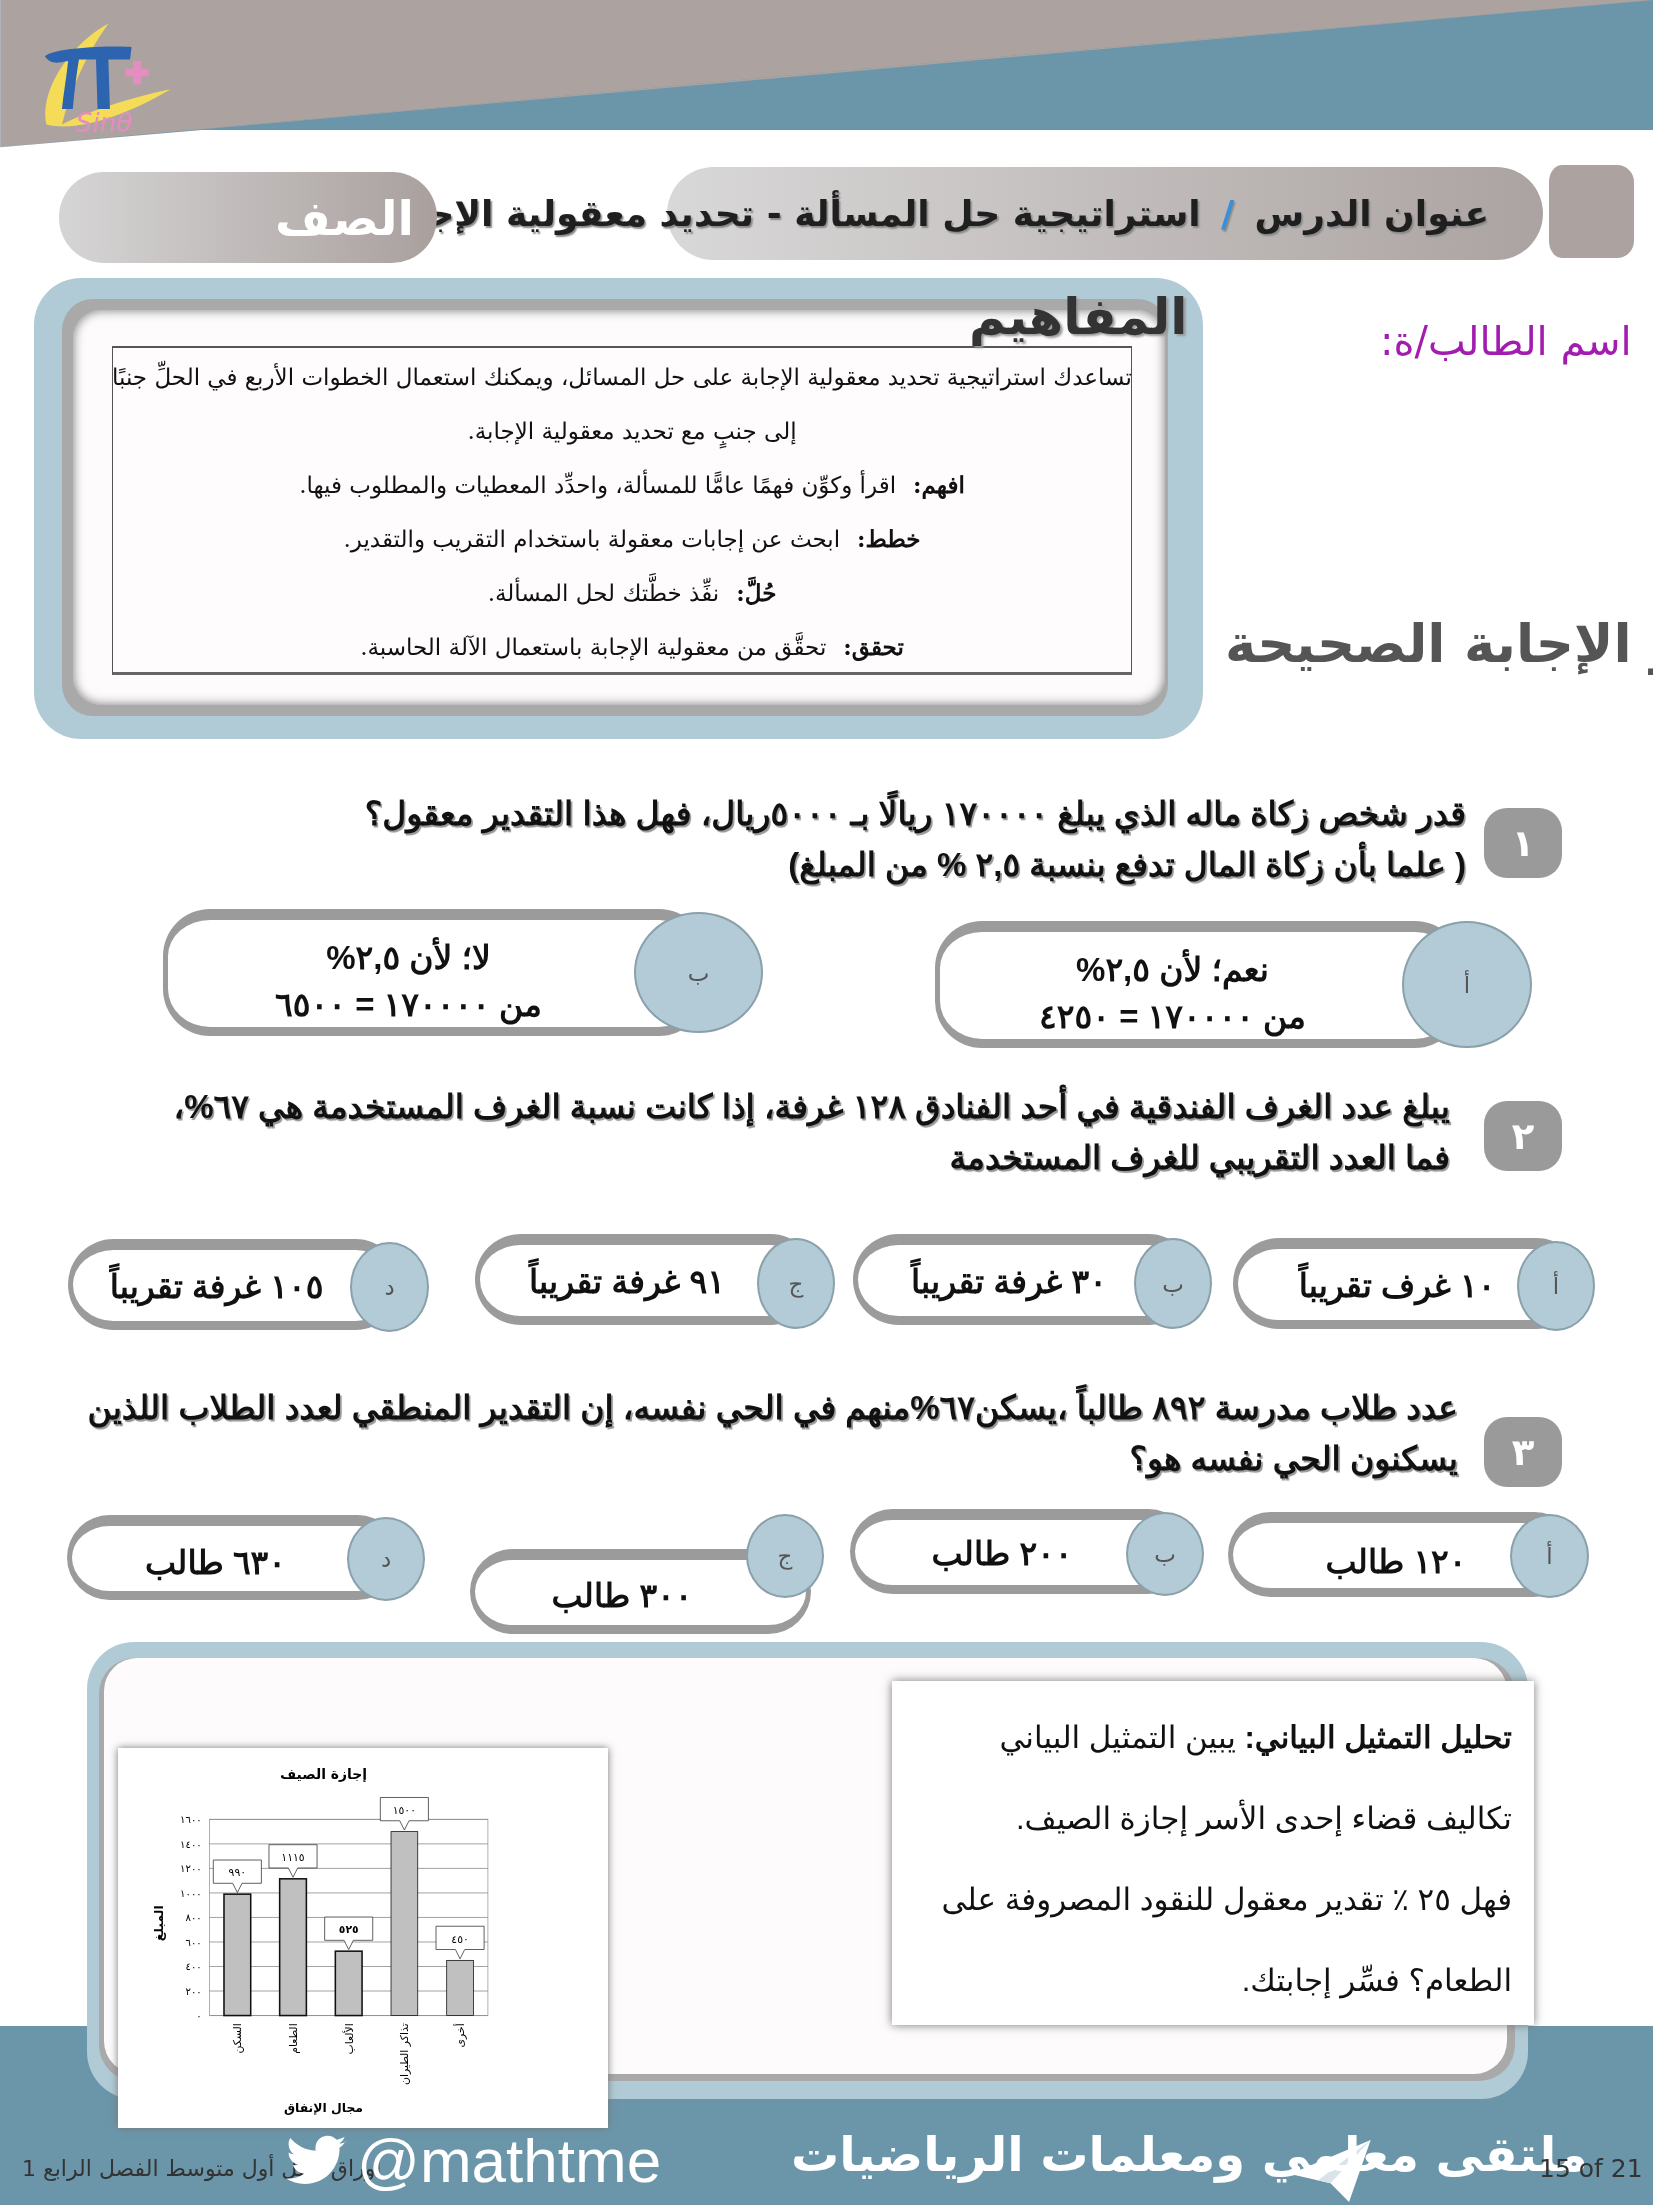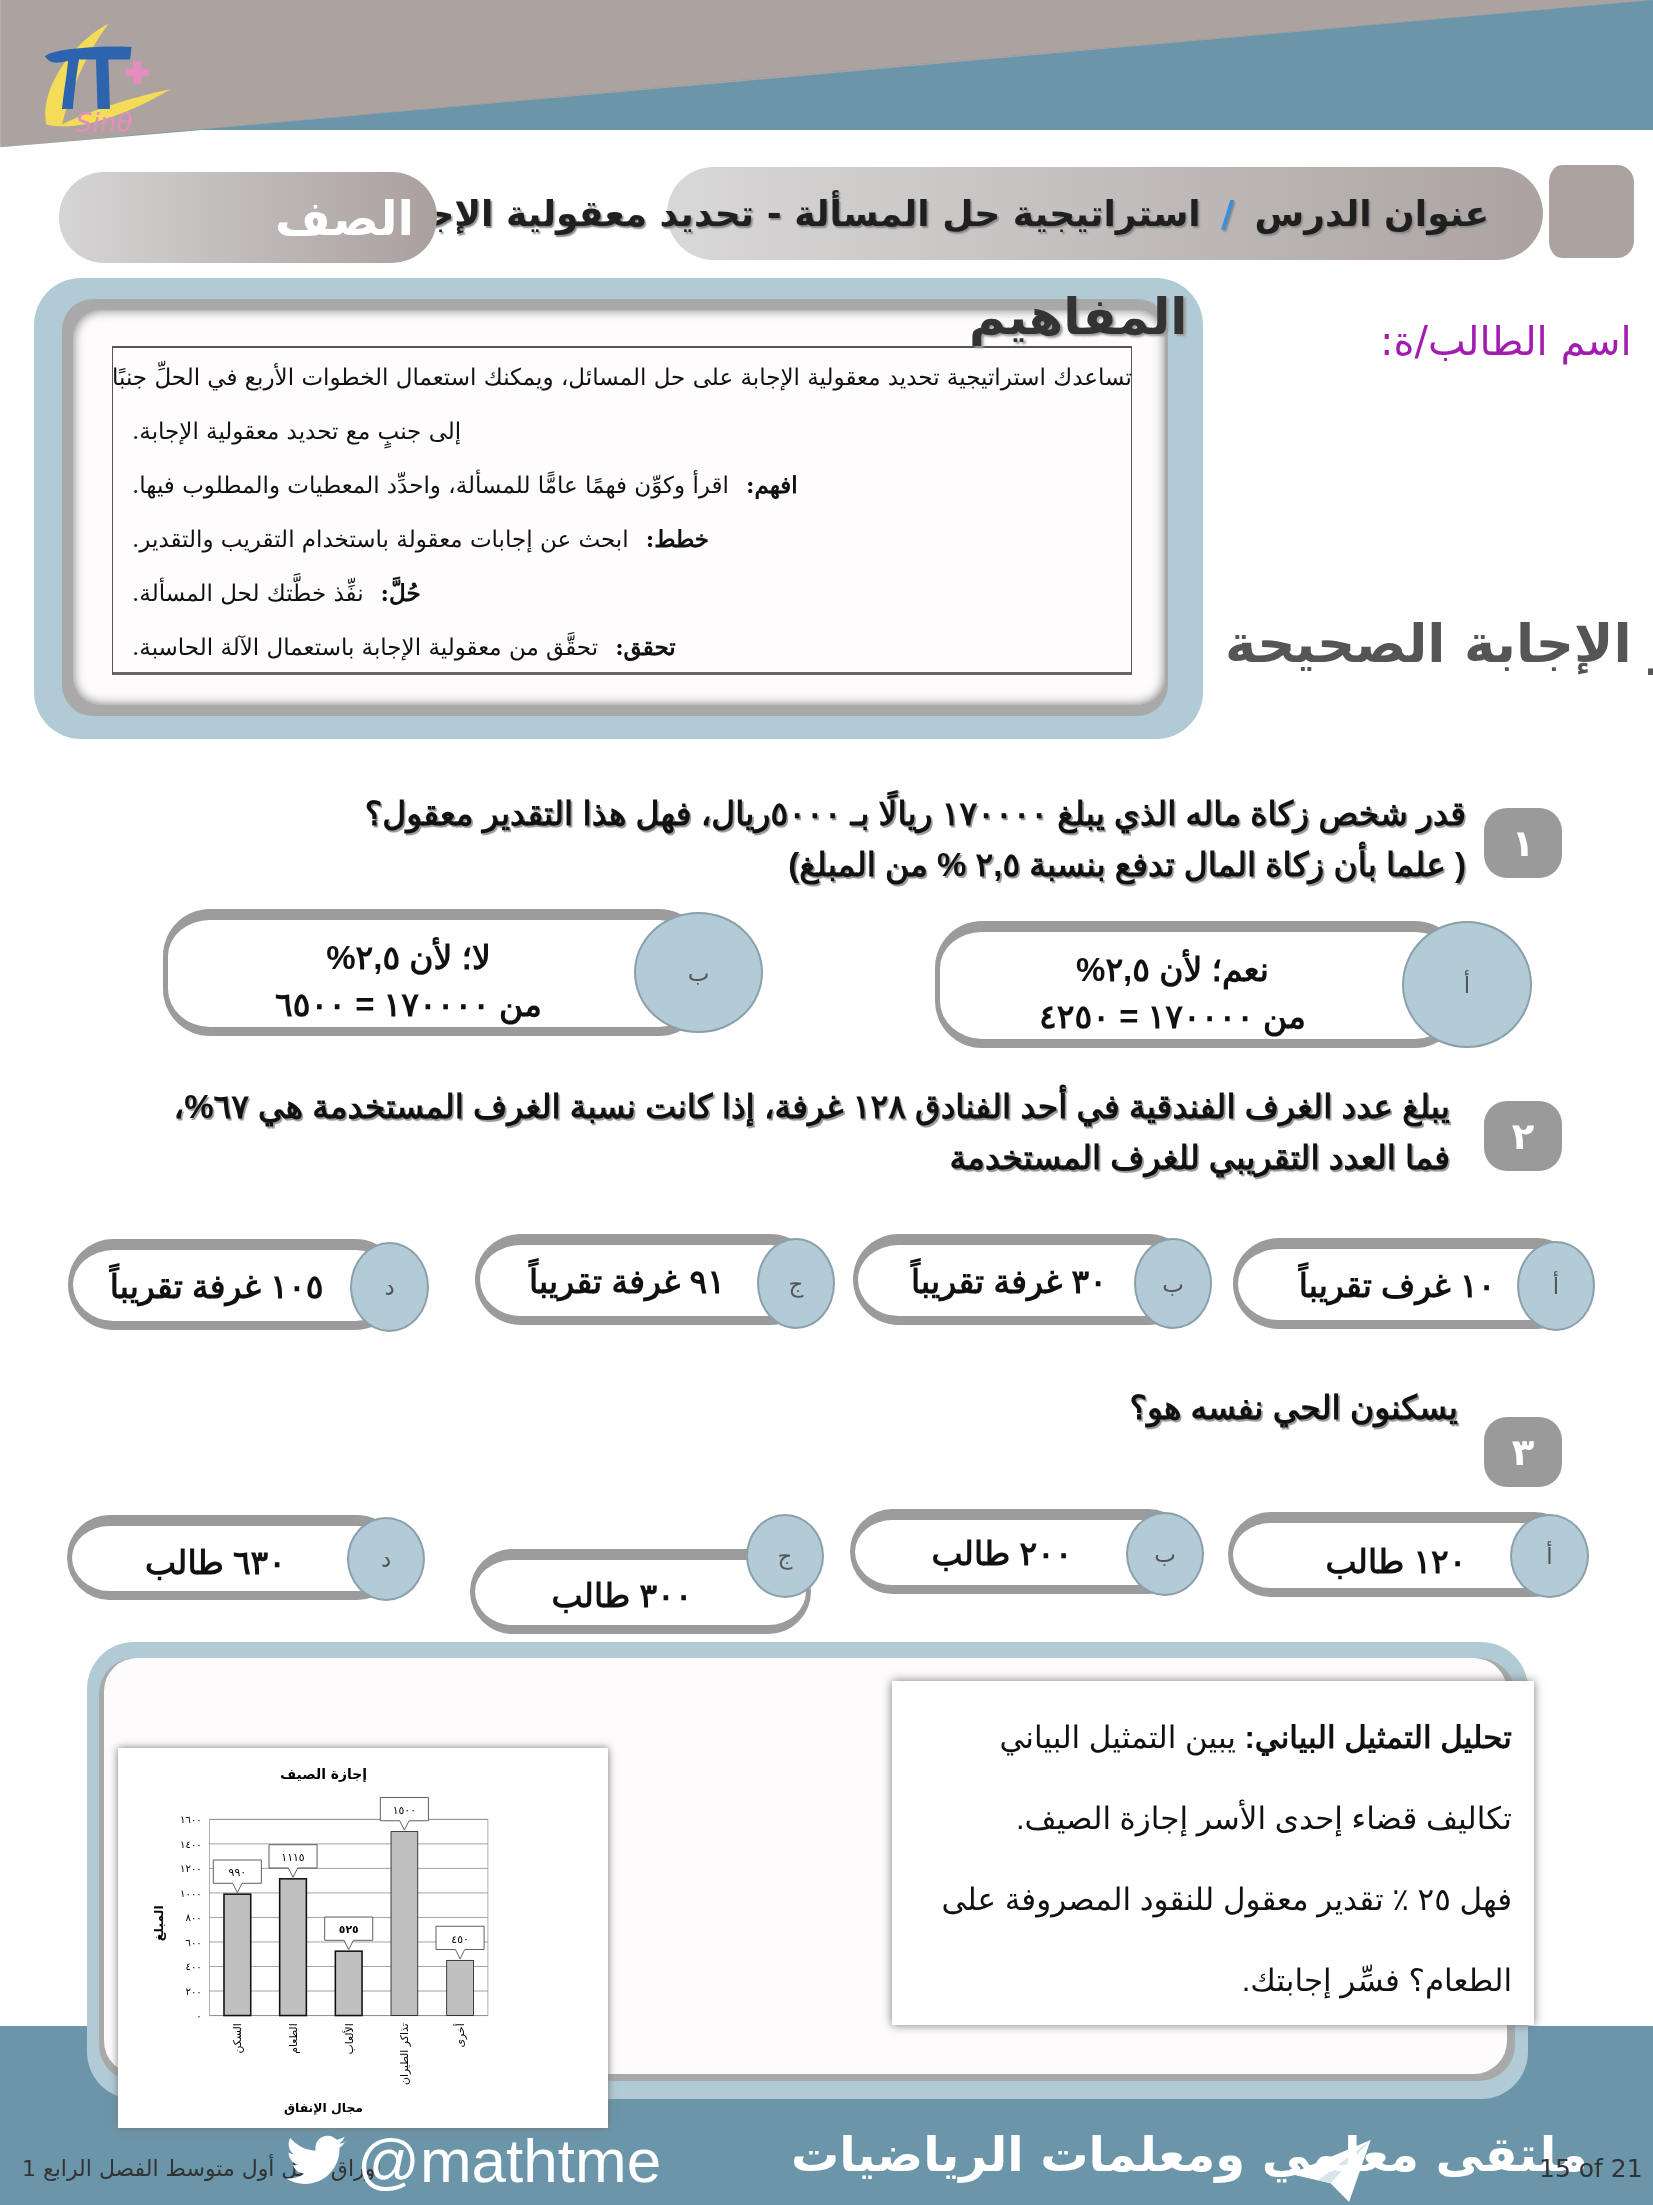--- a/index.html
+++ b/index.html
@@ -14,21 +14,21 @@
   .lesson-text{color:#1f1f1f;font-size:36px;font-weight:bold;direction:rtl;white-space:nowrap;text-shadow:1.6px 1.6px 1.6px #888;}
   .lesson-text .sep{color:#3a8fd8;margin:0 7.8px;}
   .grade-pill{left:59px;top:172px;width:378px;height:91px;border-radius:45px;background:linear-gradient(90deg,#d6d5d5,#a9a09e);display:flex;align-items:center;justify-content:flex-end;padding-right:23px;box-sizing:border-box;}
   .grade-text{color:#fff;font-size:48px;font-weight:bold;}
   
   .concept-outer{left:34px;top:278px;width:1169px;height:461px;border-radius:47px;background:#b1cbd6;}
   .concept-mid{left:62px;top:299px;width:1106px;height:417px;border-radius:31px;background:#a9a9a9;}
   .concept-inner{left:73px;top:310px;width:1092px;height:395px;border-radius:28px;background:#fdfbfc;box-shadow:0 0 11px #777 inset;}
   .concept-frame{left:112px;top:346px;width:1020px;height:329px;border:1.6px solid #555;border-top:2.3px solid #555;border-bottom:3.1px solid #666;box-sizing:border-box;background:#fefcfd;}
   .concept-title{left:969px;top:288px;font-size:50px;font-weight:bold;color:#333;text-shadow:2.3px 2.3px 2.3px #999;direction:rtl;}
-  .concept-body{direction:rtl;text-align:left;position:absolute;left:132px;top:350px;width:1000px;font-family:"DejaVu Serif",serif;color:#111;font-size:23px;}
+  .concept-body{direction:rtl;text-align:center;position:absolute;left:132px;top:350px;width:1000px;font-family:"DejaVu Serif",serif;color:#111;font-size:23px;}
   .concept-body .line{height:54px;line-height:54px;white-space:nowrap;}
   .concept-body b{margin-left:17px;}
   .student-label{left:1380px;top:318px;font-size:40px;color:#a21caf;direction:rtl;}
   .choose-title{left:1225px;top:613px;font-size:53px;color:#555;font-weight:bold;direction:rtl;white-space:nowrap;}
   
   .qnum{width:78px;height:70px;border-radius:23px;background:#9a9a9a;color:#fff;font-size:37px;display:flex;align-items:center;justify-content:center;font-weight:bold;}
   .qtext{direction:rtl;text-align:right;font-size:33px;font-weight:bold;color:#111;line-height:51px;text-shadow:1.6px 1.6px 0.8px #999;font-family:"Liberation Sans",sans-serif;}
   
   .choice{box-sizing:border-box;border:5.4px solid #9b9b9b;border-top-width:11px;border-bottom-width:9.3px;border-radius:47px;background:#fff;}
   .choice .txt{position:absolute;direction:rtl;text-align:center;font-weight:bold;color:#111;font-family:"Liberation Sans",sans-serif;font-size:33px;white-space:nowrap;}
@@ -125,20 +125,21 @@
 <div class="abs qnum" style="left:1484px;top:1101px;">٢</div>
 <div class="abs qtext" style="left:85px;top:1081px;width:1365px;">
   <div>يبلغ عدد الغرف الفندقية في أحد الفنادق ١٢٨ غرفة، إذا كانت نسبة الغرف المستخدمة هي ٦٧%،</div>
   <div>فما العدد التقريبي للغرف المستخدمة</div>
 </div>
 
 <div id="q2opts"></div>
 
 <div class="abs qnum" style="left:1484px;top:1417px;">٣</div>
 <div class="abs qtext" style="left:47px;top:1382px;width:1411px;">
+  <div>عدد طلاب مدرسة ٨٩٢ طالباً ،يسكن٦٧%منهم  في الحي نفسه، إن التقدير المنطقي لعدد الطلاب اللذين</div>
   <div>يسكنون الحي نفسه هو؟</div>
 </div>
 
 <div class="abs choice" style="left:1233px;top:1238px;width:349px;height:91px;">
     <div class="txt" style="left:31px;top:17px;width:256px;">١٠ غرف تقريباً</div>
   </div>
 <div class="abs letter" style="left:1517px;top:1241px;width:78px;height:90px;">أ</div>
 
 <div class="abs choice" style="left:853px;top:1234px;width:341px;height:91px;">
     <div class="txt" style="left:23px;top:17px;width:256px;">٣٠ غرفة تقريباً</div>

